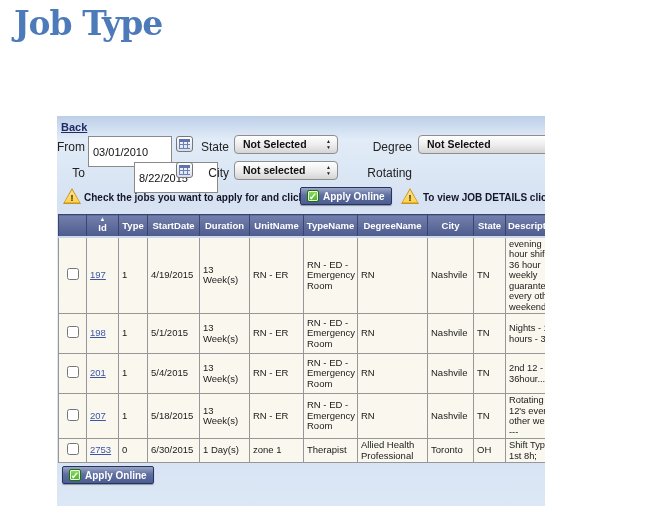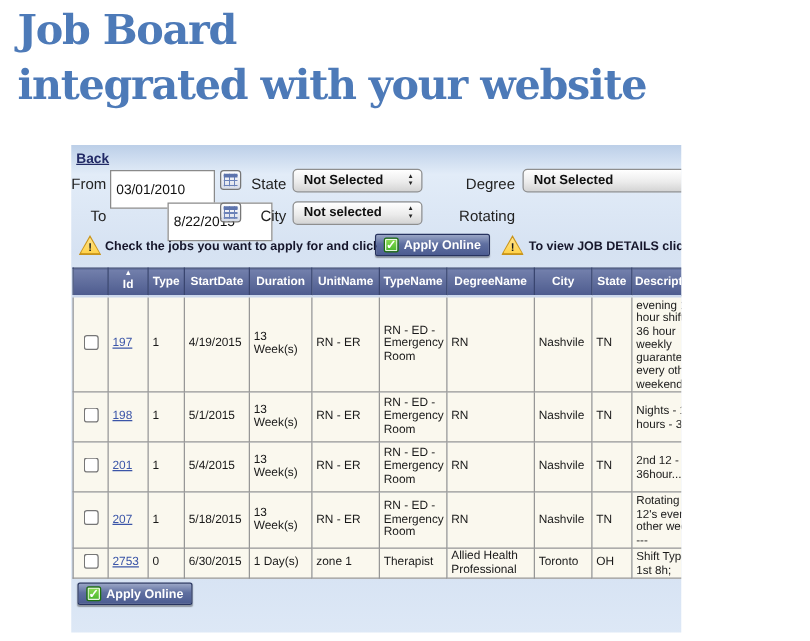--- a/index.html
+++ b/index.html
@@ -74,22 +74,21 @@
   td.desc{font-size:9.3px;line-height:9.3px;padding:2px 3px;}
   .sortmark{display:block;font-size:6px;line-height:5px;text-align:center;color:#fff;}
   th .hlbl{display:block;text-align:center;}
 </style>
 </head>
 <body>
 
 <div class="stage">
 
   <div class="title">
-    <div>Job Board</div>
-    <div>integrated with your website</div>
+    <div>Job Type</div>
   </div>
 
   <div class="panel">
 
     <a class="back">Back</a>
 
     <div class="flabel" style="left:0;top:24px;width:28px;">From</div>
     <input class="dateinput" style="left: 31px; top: 20px;" value="03/01/2010">
     <button class="calbtn" style="left:119px;top:20px;"><span></span></button>
     <div class="flabel" style="left:136px;top:24px;width:36px;">State</div>

